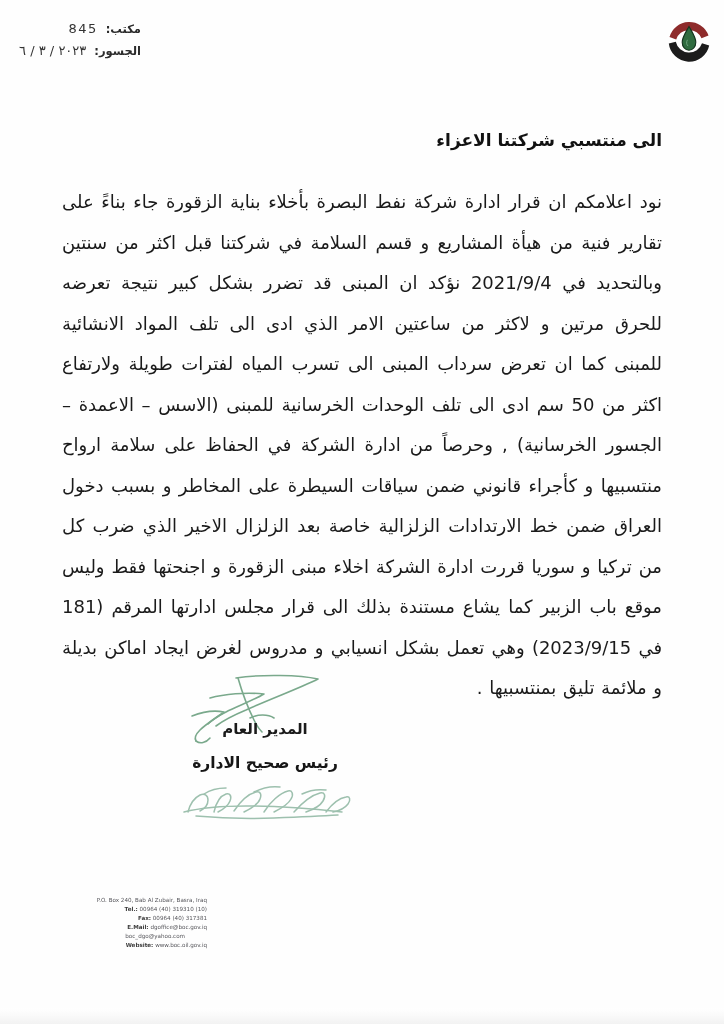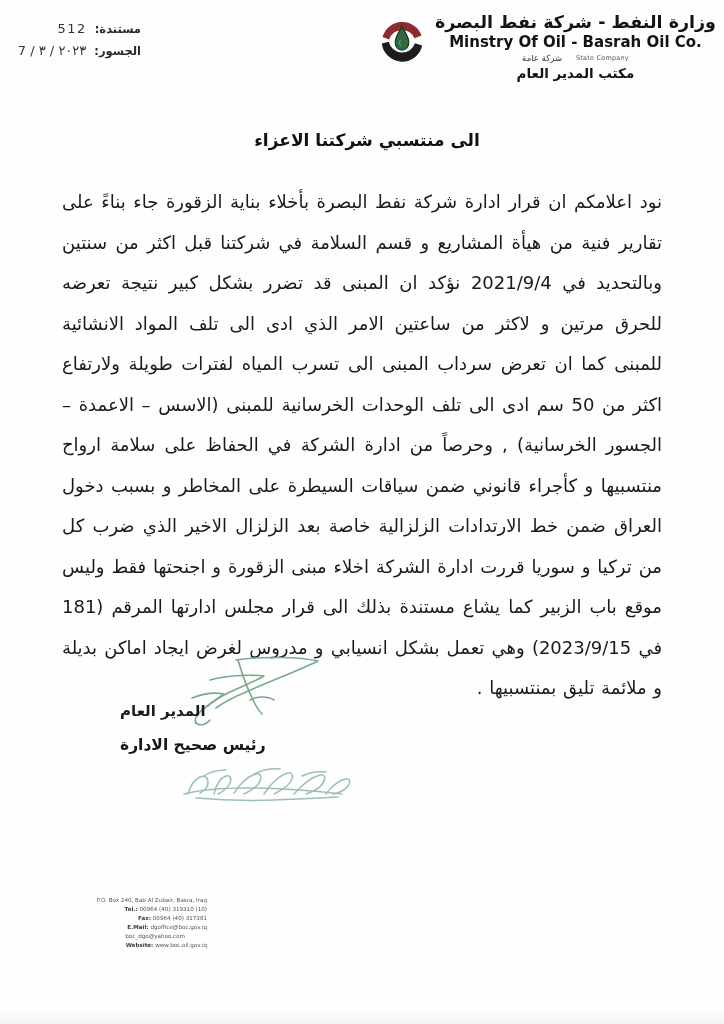--- a/index.html
+++ b/index.html
@@ -133,21 +133,21 @@
     position: absolute;
     top: 130px;
     left: 62px;
     right: 62px;
     direction: rtl;
     text-align: justify;
   }
   .salutation {
     font-size: 17px;
     font-weight: bold;
-    text-align: center;
+    text-align: right;
     margin: 0 0 32px 0;
     padding-left: 10px;
     color: #111;
     letter-spacing: 0px;
   }
   .para {
     font-size: 18px;
     line-height: 2.25;
     margin: 0 0 26px 0;
     text-align: justify;
@@ -155,24 +155,24 @@
     color: #1a1a1a;
     word-spacing: 1px;
   }
   .para.last {
     margin-bottom: 0;
   }
 
   
   .signature-block {
     position: absolute;
-    top: 654px;
+    top: 672px;
     left: 120px;
     width: 290px;
-    text-align: left;
+    text-align: center;
     direction: rtl;
   }
   .sig-scribble {
     position: relative;
     height: 76px;
     margin-bottom: -6px;
   }
   .sig-scribble svg { display:block; margin: 0 auto; }
   .sig-title {
     font-size: 15px;
@@ -242,51 +242,42 @@
   }
 </style>
 </head>
 <body>
 
 <div class="page">
 
   <div class="letterhead">
 
     <div class="head-right">
-      <div class="head-text-block">
-        <div class="org-ar">وزارة النفط - شركة نفط البصرة</div>
-        <div class="org-en">Minstry Of Oil - Basrah Oil Co.</div>
-        <div class="org-sub-row">
-          <span class="org-sub-en">State Company</span>
-          <span class="org-sub-ar">شركة عامة</span>
-        </div>
-        <div class="org-office">مكتب المدير العام</div>
-      </div>
 
       <div class="logo">
         <svg viewBox="0 0 54 54" xmlns="http://www.w3.org/2000/svg" aria-hidden="true">
 
           <path d="M7.5 23 A20.5 20.5 0 0 1 46.5 21.5 L39.5 24.2 A13.6 13.6 0 0 0 14.2 25.4 Z" fill="#8e2b2b"></path>
 
           <path d="M6.8 29.5 A20.5 20.5 0 0 0 47.2 31.5 L40.0 29.2 A13.6 13.6 0 0 1 13.8 27.8 Z" fill="#1c1c1c"></path>
 
           <path d="M27 12.5 C23 19.5 20.2 23.5 20.2 28.2 C20.2 33 23.3 36.2 27 36.2 C30.7 36.2 33.8 33 33.8 28.2 C33.8 23.5 31 19.5 27 12.5 Z" fill="#2f6b3f" stroke="#14331e" stroke-width="1.1"></path>
           <path d="M25.2 26.2 C24.2 28.4 24.4 30.6 25.8 31.8" fill="none" stroke="#6fa37f" stroke-width="1" stroke-linecap="round"></path>
         </svg>
       </div>
     </div>
 
     <div class="refblock">
       <div class="ref-line">
-        <span class="ref-label">مستندة:</span>
-        <span class="ref-value">512</span>
+        <span class="ref-label">مكتب:</span>
+        <span class="ref-value">845</span>
       </div>
       <div class="ref-line">
         <span class="ref-label">الجسور:</span>
-        <span class="ref-value">٢٠٢٣ / ٣ / 7</span>
+        <span class="ref-value">٢٠٢٣ / ٣ / ٦</span>
       </div>
     </div>
   </div>
 
   <div class="letter-body">
     <h1 class="salutation">الى منتسبي شركتنا الاعزاء</h1>
 
     <p class="para">نود اعلامكم ان قرار ادارة شركة نفط البصرة بأخلاء بناية الزقورة جاء بناءً على تقارير فنية من هيأة المشاريع و قسم السلامة في شركتنا قبل اكثر من سنتين وبالتحديد في 2021/9/4 نؤكد ان المبنى قد تضرر بشكل كبير نتيجة تعرضه للحرق مرتين و لاكثر من ساعتين الامر الذي ادى الى تلف المواد الانشائية للمبنى كما ان تعرض سرداب المبنى الى تسرب المياه لفترات طويلة ولارتفاع اكثر من 50 سم ادى الى تلف الوحدات الخرسانية للمبنى (الاسس – الاعمدة – الجسور الخرسانية) , وحرصاً من ادارة الشركة في الحفاظ على سلامة ارواح منتسبيها و كأجراء قانوني ضمن سياقات السيطرة على المخاطر و بسبب دخول العراق ضمن خط الارتدادات الزلزالية خاصة بعد الزلزال الاخير الذي ضرب كل من تركيا و سوريا قررت ادارة الشركة اخلاء مبنى الزقورة و اجنحتها فقط وليس موقع باب الزبير كما يشاع مستندة بذلك الى قرار مجلس ادارتها المرقم (181 في 2023/9/15) وهي تعمل بشكل انسيابي و مدروس لغرض ايجاد اماكن بديلة و ملائمة تليق بمنتسبيها .</p>
 
   </div>

